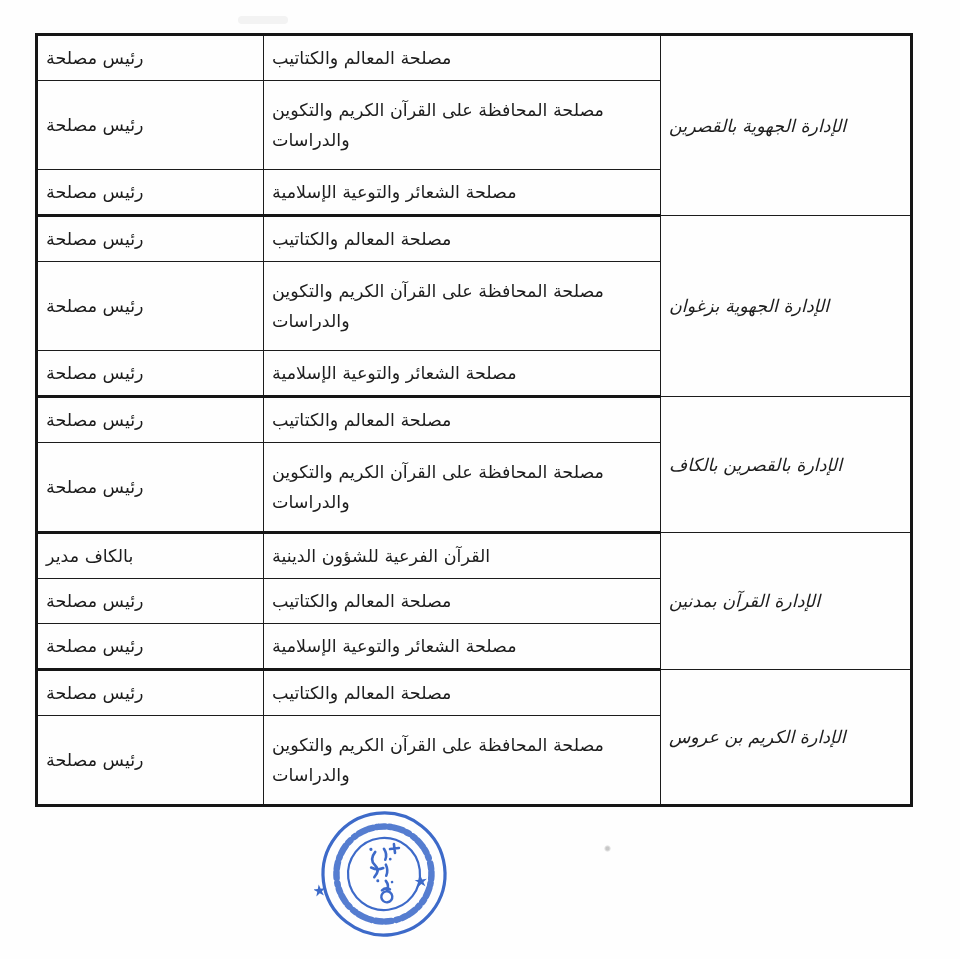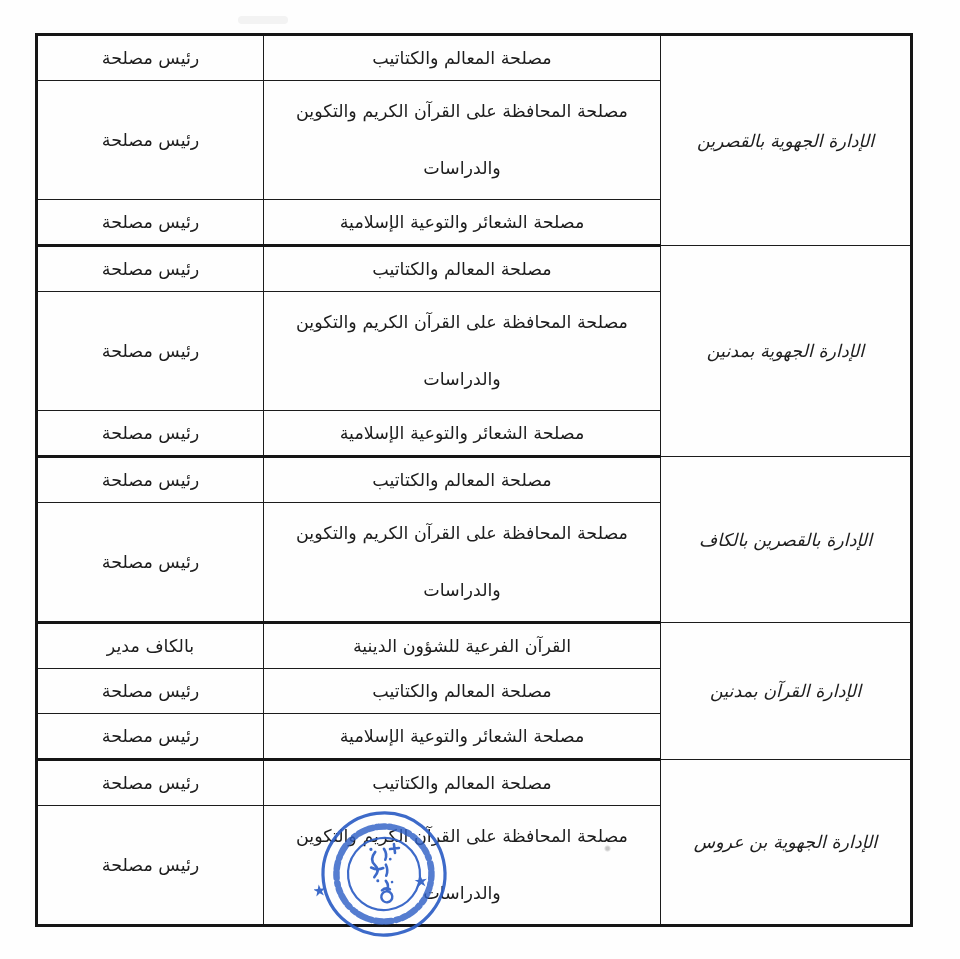--- a/index.html
+++ b/index.html
@@ -26,34 +26,34 @@
     top: 33px;
     right: 47px;          
     border-collapse: collapse;
     table-layout: fixed;
     width: 875px;
     direction: rtl;
     border: 3px solid #151515;
   }
   table.org-table td {
     border: 1px solid #1c1c1c;
-    text-align: center;
+    text-align: left;
     vertical-align: middle;
     padding: 2px 8px;
     font-size: 17.5px;
     letter-spacing: 0.2px;
   }
   
   tr.group-end > td { border-bottom: 3px solid #151515; }
   
   td.admin { border-left-width: 2px; font-size: 18px; font-style: italic; }
   td.service { white-space: pre-line; }
   tr.short td { height: 40px; }
   tr.tall  td.service, tr.tall td.title { height: 84px; }
-  tr.tall  td.service { line-height: 57px; }
+  tr.tall  td.service { line-height: 30px; }
   
   .stamp {
     position: absolute;
     left: 314px;
     top: 804px;
     width: 140px;
     height: 140px;
     opacity: 0.92;
   }
   .stamp .s-stroke { stroke: var(--stamp-color, #2d5ec5); fill: none; }
@@ -98,21 +98,21 @@
         <tr class="tall">
           <td class="service">مصلحة المحافظة على القرآن الكريم والتكوين
 والدراسات</td>
           <td class="title">رئيس مصلحة</td>
         </tr>
         <tr class="short group-end">
           <td class="service">مصلحة الشعائر والتوعية الإسلامية</td>
           <td class="title">رئيس مصلحة</td>
         </tr>
         <tr class="short">
-          <td rowspan="3" class="admin">الإدارة الجهوية بمدنين</td>
+          <td rowspan="3" class="admin">الإدارة الجهوية بزغوان</td>
           <td class="service">مصلحة المعالم والكتاتيب</td>
           <td class="title">رئيس مصلحة</td>
         </tr>
         <tr class="tall">
           <td class="service">مصلحة المحافظة على القرآن الكريم والتكوين
 والدراسات</td>
           <td class="title">رئيس مصلحة</td>
         </tr>
         <tr class="short group-end">
           <td class="service">مصلحة الشعائر والتوعية الإسلامية</td>
@@ -135,21 +135,21 @@
         </tr>
         <tr class="short">
           <td class="service">مصلحة المعالم والكتاتيب</td>
           <td class="title">رئيس مصلحة</td>
         </tr>
         <tr class="short group-end">
           <td class="service">مصلحة الشعائر والتوعية الإسلامية</td>
           <td class="title">رئيس مصلحة</td>
         </tr>
         <tr class="short">
-          <td rowspan="2" class="admin">الإدارة الجهوية بن عروس</td>
+          <td rowspan="2" class="admin">الإدارة الكريم بن عروس</td>
           <td class="service">مصلحة المعالم والكتاتيب</td>
           <td class="title">رئيس مصلحة</td>
         </tr>
         <tr class="tall group-end">
           <td class="service">مصلحة المحافظة على القرآن الكريم والتكوين
 والدراسات</td>
           <td class="title">رئيس مصلحة</td>
         </tr>
       </tbody>
   </table>

